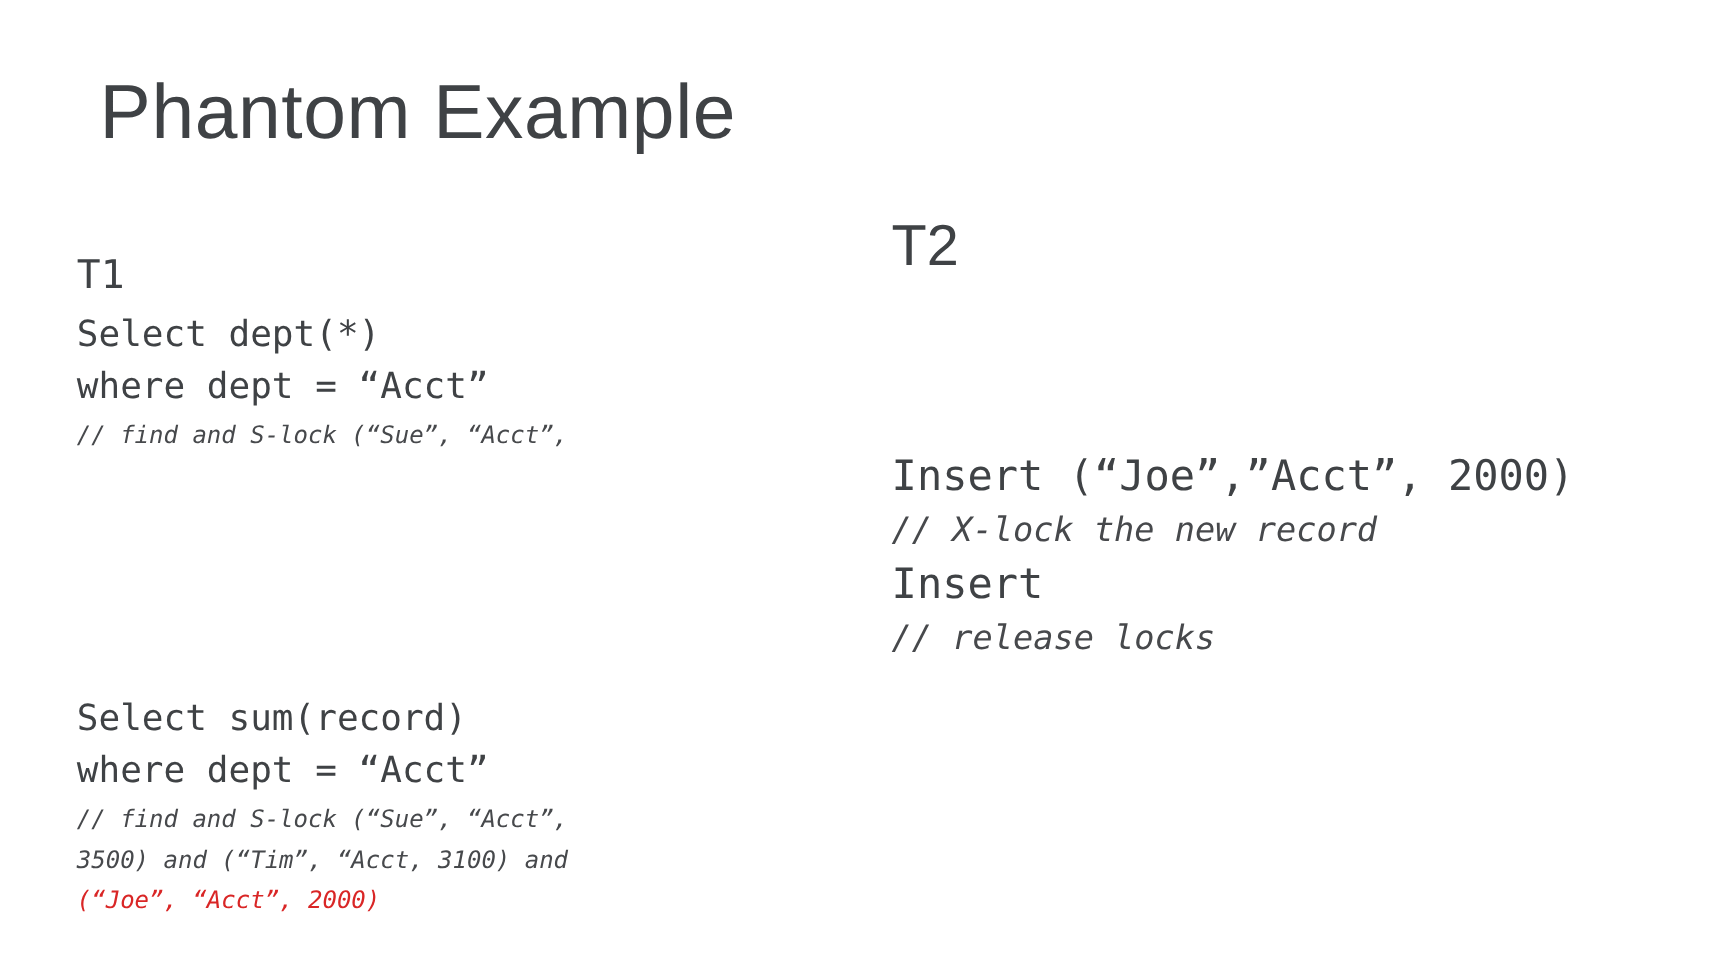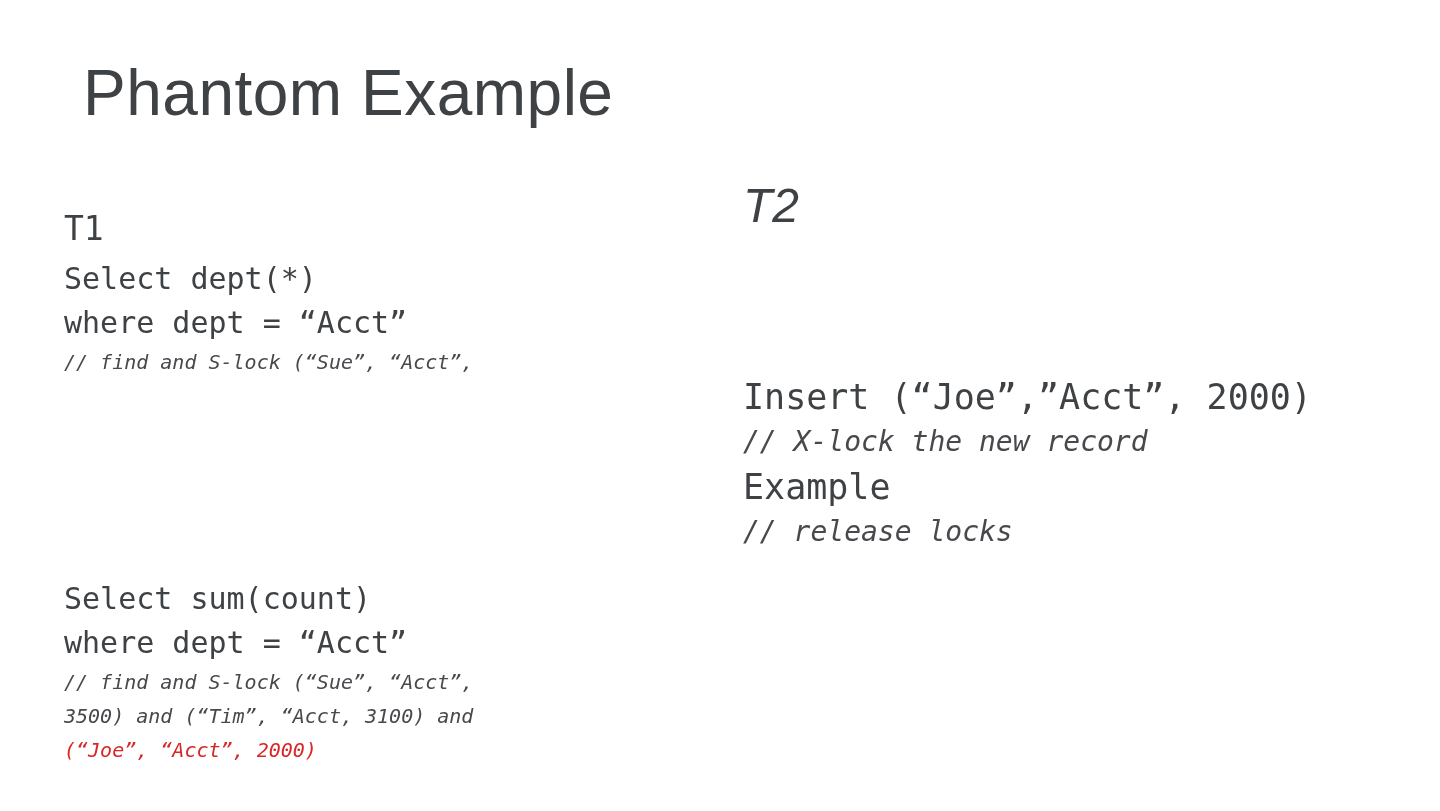--- a/index.html
+++ b/index.html
@@ -48,21 +48,20 @@
     font-size: 33px;
     line-height: 44px;
     margin-bottom: 6px;
     color: var(--text, #3f4245);
   }
   .t2-label {
     font-family: "Liberation Sans", sans-serif;
     font-size: 48px;
     line-height: 56px;
     color: var(--text, #3f4245);
-    font-style: italic;
   }
   .code-line {
     font-size: 30px;
     line-height: 44px;
     color: var(--text, #3f4245);
   }
   .comment-line {
     font-style: italic;
     font-size: 20px;
     line-height: 34px;
@@ -91,31 +90,31 @@
 
   <div class="column col-t1">
     <div class="t1-label">T1</div>
 
     <div class="code-line">Select dept(*)</div>
     <div class="code-line">where dept = “Acct”</div>
     <div class="comment-line">// find and S-lock (“Sue”, “Acct”,</div>
 
     <div class="spacer-t1"></div>
 
-    <div class="code-line">Select sum(count)</div>
+    <div class="code-line">Select sum(record)</div>
     <div class="code-line">where dept = “Acct”</div>
     <div class="comment-line">// find and S-lock (“Sue”, “Acct”,</div>
     <div class="comment-line">3500) and (“Tim”, “Acct, 3100) and</div>
     <div class="comment-line highlight">(“Joe”, “Acct”, 2000)</div>
   </div>
 
   <div class="column col-t2">
     <div class="t2-label">T2</div>
 
     <div class="spacer-t2"></div>
 
     <div class="code-line r">Insert (“Joe”,”Acct”, 2000)</div>
     <div class="comment-line r">// X-lock the new record</div>
-    <div class="code-line r">Example</div>
+    <div class="code-line r">Insert</div>
     <div class="comment-line r">// release locks</div>
   </div>
 
 </div>
 
 </body></html>

